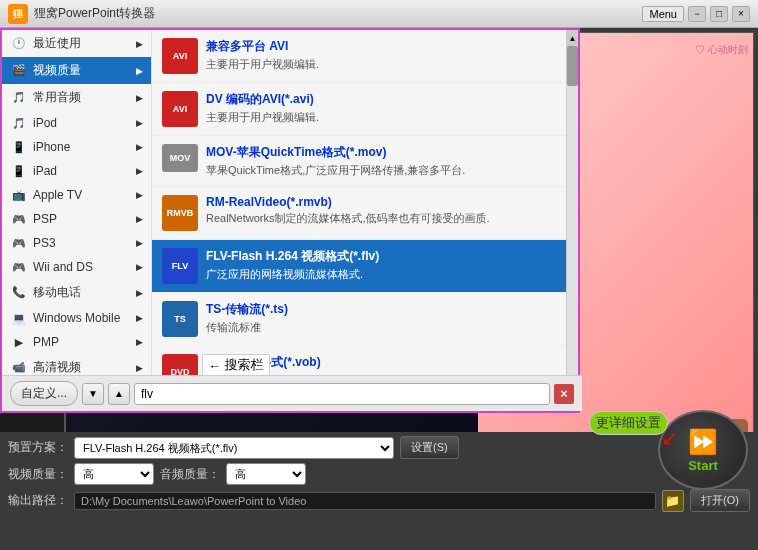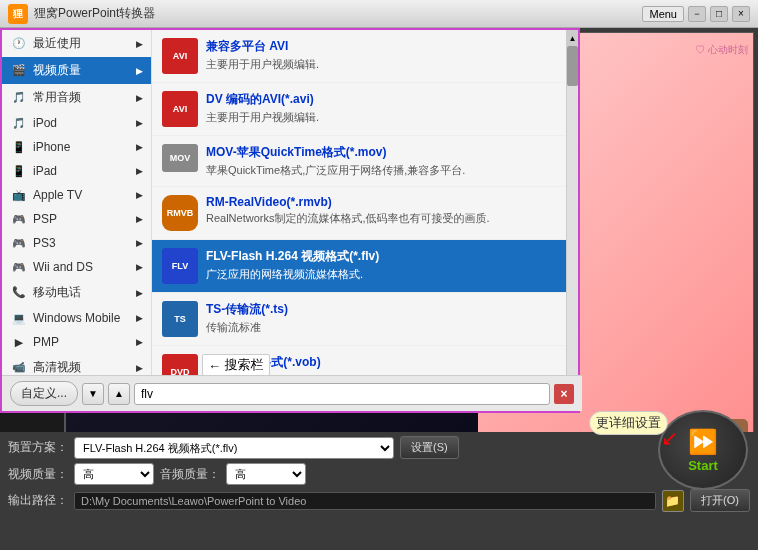--- a/index.html
+++ b/index.html
@@ -473,21 +473,21 @@
       font-weight: bold;
     }
 
     
     .more-settings-annotation {
       position: absolute;
       right: 90px;
       bottom: 115px;
       color: #333;
       font-size: 13px;
-      background: #fef9c3;
+      background: #84cc16;
       border: 1px solid #ccc;
       padding: 2px 6px;
       border-radius: 12px;
       z-index: 150;
       pointer-events: none;
     }
     .annotation-arrow2 {
       position: absolute;
       right: 80px;
       bottom: 100px;
@@ -658,21 +658,21 @@
         </div>
       </div>
       <div class="format-item">
         <div class="format-icon mov" style="flex-shrink: 0; width: 36px; height: 28px; border-radius: 3px; display: flex; align-items: center; justify-content: center; font-size: 9px; font-weight: bold; color: white; margin-right: 8px;">MOV</div>
         <div class="format-content">
           <div class="format-title">MOV-苹果QuickTime格式(*.mov)</div>
           <div class="format-desc">苹果QuickTime格式,广泛应用于网络传播,兼容多平台.</div>
         </div>
       </div>
       <div class="format-item">
-        <div class="format-icon rmvb" style="flex-shrink: 0; width: 36px; height: 36px; border-radius: 9px; display: flex; align-items: center; justify-content: center; font-size: 9px; font-weight: bold; color: white; margin-right: 8px;">RMVB</div>
+        <div class="format-icon rmvb" style="flex-shrink: 0; width: 36px; height: 36px; border-radius: 3px; display: flex; align-items: center; justify-content: center; font-size: 9px; font-weight: bold; color: white; margin-right: 8px;">RMVB</div>
         <div class="format-content">
           <div class="format-title">RM-RealVideo(*.rmvb)</div>
           <div class="format-desc">RealNetworks制定的流媒体格式,低码率也有可接受的画质.</div>
         </div>
       </div>
       <div class="format-item selected">
         <div class="format-icon flv" style="flex-shrink: 0; width: 36px; height: 36px; border-radius: 3px; display: flex; align-items: center; justify-content: center; font-size: 9px; font-weight: bold; color: white; margin-right: 8px;">FLV</div>
         <div class="format-content">
           <div class="format-title">FLV-Flash H.264 视频格式(*.flv)</div>
           <div class="format-desc">广泛应用的网络视频流媒体格式.</div>

